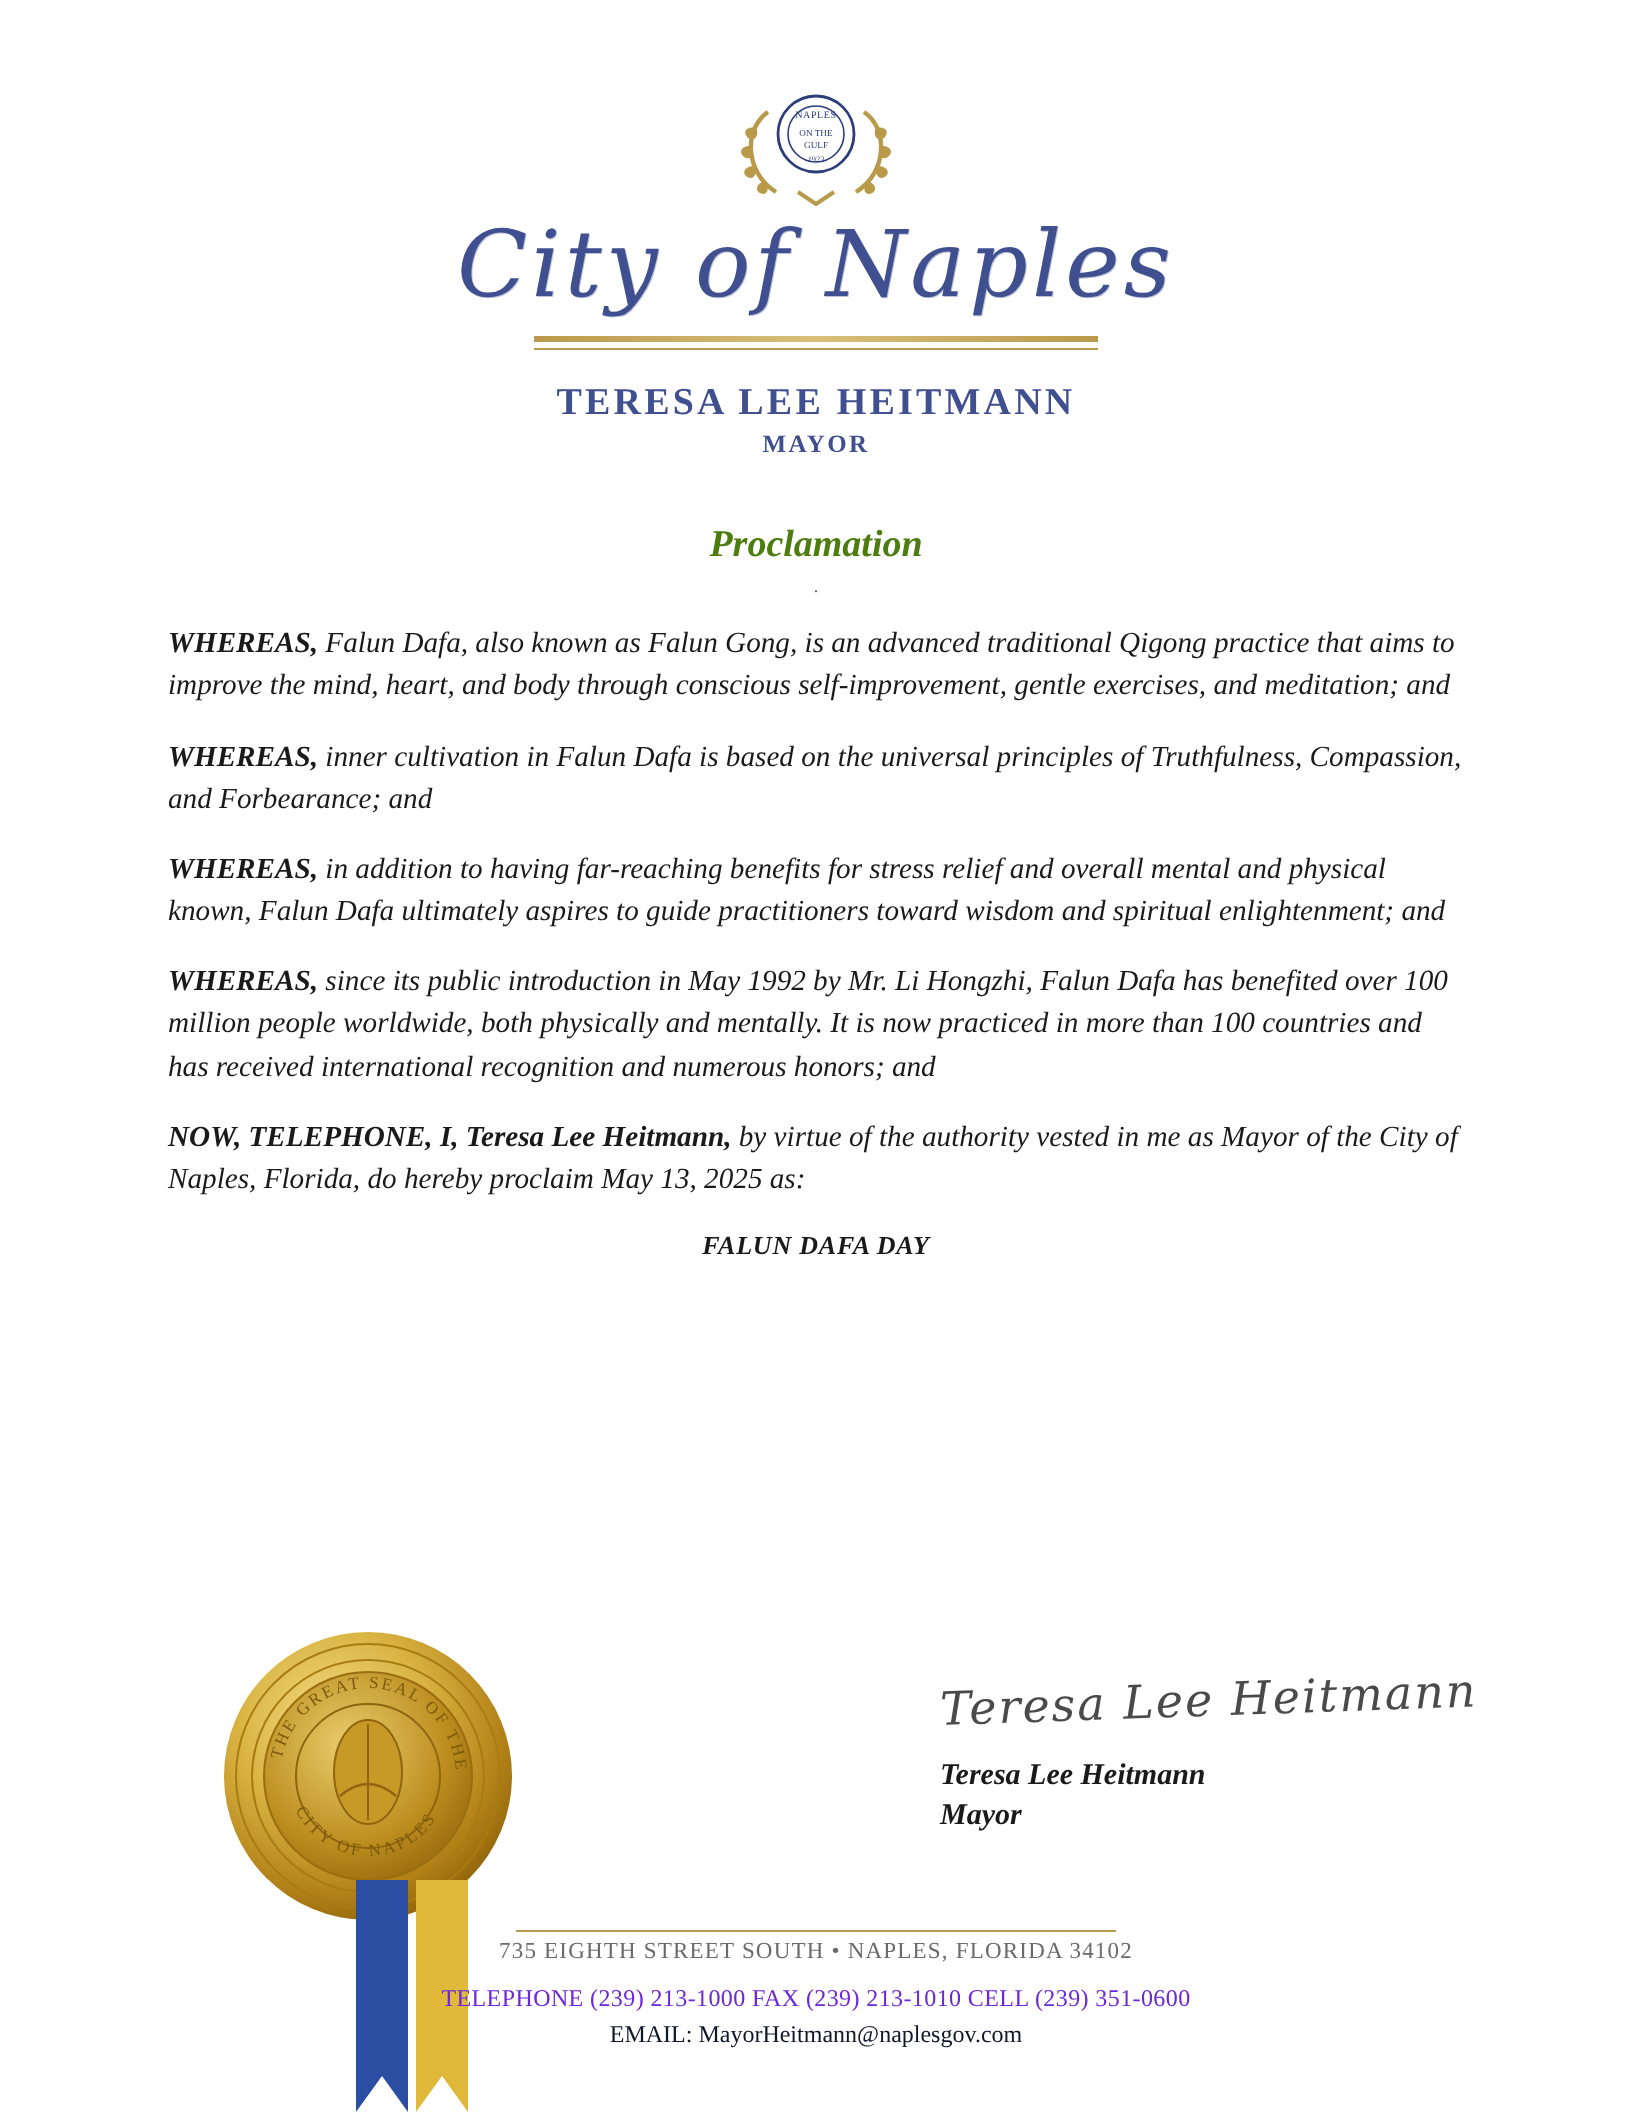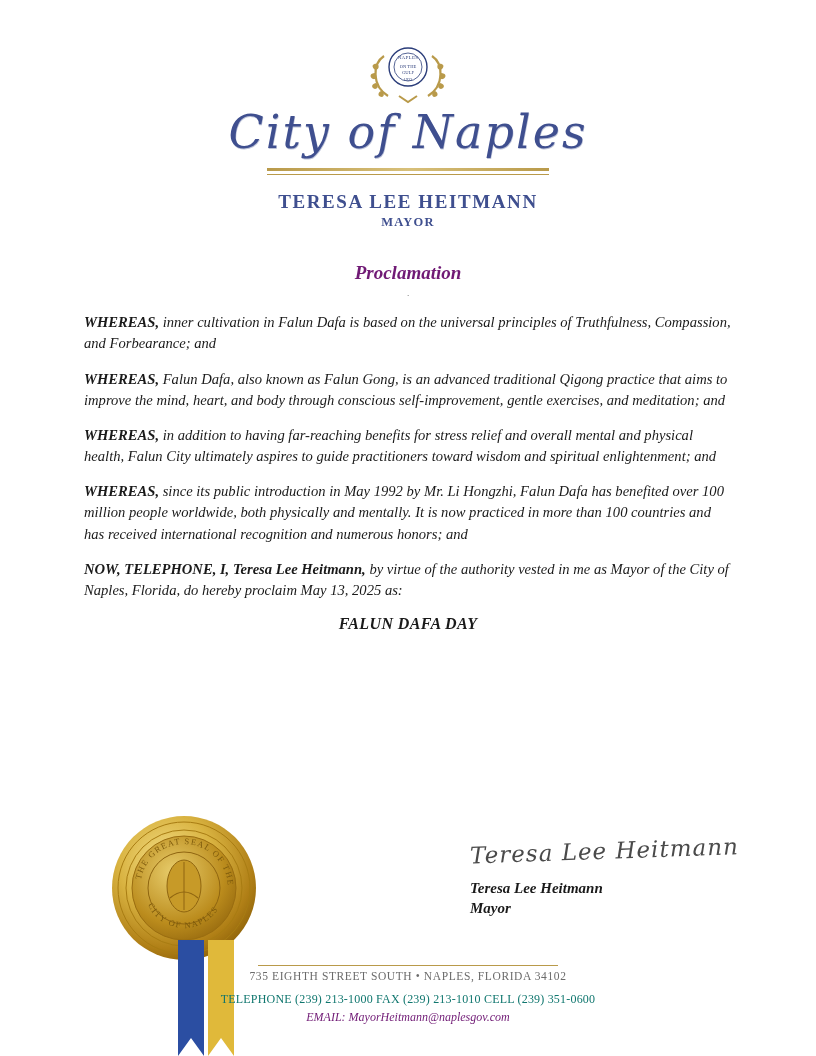--- a/index.html
+++ b/index.html
@@ -86,21 +86,21 @@
     font-weight: bold;
   }
 
   
   .proclamation-title {
     text-align: center;
     margin-top: 32px;
     font-size: 19px;
     font-weight: bold;
     font-style: italic;
-    color: #701a75;
+    color: #4d7c0f;
   }
   .tiny-mark {
     text-align: center;
     font-size: 9px;
     color: #555;
     margin-top: 4px;
     height: 8px;
   }
 
   
@@ -115,21 +115,21 @@
     text-align: left;
   }
   .para .lead {
     font-weight: bold;
     font-style: italic;
   }
   .center-head {
     text-align: center;
     font-weight: bold;
     font-style: italic;
-    font-size: 16px;
+    font-size: 13px;
     margin: 12px 0 16px 0;
     letter-spacing: 0.4px;
   }
 
   
   .sig-area {
     position: absolute;
     left: 470px;
     top: 838px;
     width: 260px;
@@ -188,28 +188,27 @@
     margin: 0 auto 4px auto;
   }
   .footer-addr {
     font-size: 11.5px;
     letter-spacing: 0.6px;
     color: #6b6b6b;
     margin-bottom: 10px;
   }
   .footer-phone {
     font-size: 12px;
-    color: #0f766e;
+    color: #6d28d9;
     letter-spacing: 0.2px;
   }
   .footer-email {
     font-size: 12px;
-    color: #701a75;
+    color: #0f172a;
     margin-top: 3px;
-    font-style: italic;
   }
 </style>
 </head>
 <body>
 
 <div class="page">
 
   <div class="crest-wrap">
     <div class="crest">
       <svg width="84" height="72" viewBox="0 0 84 72" xmlns="http://www.w3.org/2000/svg">
@@ -247,29 +246,29 @@
 
   <div class="mayor-name">TERESA LEE HEITMANN</div>
   <div class="mayor-role">MAYOR</div>
 
   <div class="proclamation-title">Proclamation</div>
   <div class="tiny-mark">.</div>
 
   <div class="body-block">
 
     <p class="para">
+      <span class="lead">WHEREAS,</span><span> Falun Dafa, also known as Falun Gong, is an advanced traditional Qigong practice that aims to improve the mind, heart, and body through conscious self-improvement, gentle exercises, and meditation; and</span>
+    </p>
+
+    <p class="para">
       <span class="lead">WHEREAS,</span><span> inner cultivation in Falun Dafa is based on the universal principles of Truthfulness, Compassion, and Forbearance; and</span>
     </p>
 
     <p class="para">
-      <span class="lead">WHEREAS,</span><span> Falun Dafa, also known as Falun Gong, is an advanced traditional Qigong practice that aims to improve the mind, heart, and body through conscious self-improvement, gentle exercises, and meditation; and</span>
-    </p>
-
-    <p class="para">
-      <span class="lead">WHEREAS,</span><span> in addition to having far-reaching benefits for stress relief and overall mental and physical health, Falun City ultimately aspires to guide practitioners toward wisdom and spiritual enlightenment; and</span>
+      <span class="lead">WHEREAS,</span><span> in addition to having far-reaching benefits for stress relief and overall mental and physical known, Falun Dafa ultimately aspires to guide practitioners toward wisdom and spiritual enlightenment; and</span>
     </p>
 
     <p class="para">
       <span class="lead">WHEREAS,</span><span> since its public introduction in May 1992 by Mr. Li Hongzhi, Falun Dafa has benefited over 100 million people worldwide, both physically and mentally. It is now practiced in more than 100 countries and has received international recognition and numerous honors; and</span>
     </p>
 
 
     <p class="para">
       <span class="lead">NOW, TELEPHONE, I, Teresa Lee Heitmann,</span><span> by virtue of the authority vested in me as Mayor of the City of Naples, Florida, do hereby proclaim May 13, 2025 as:</span>
     </p>

